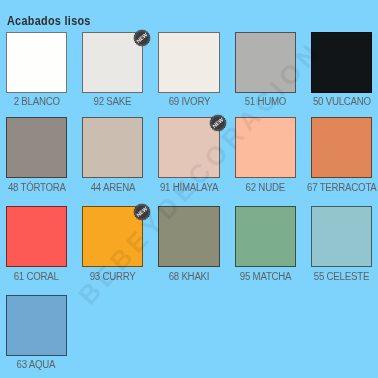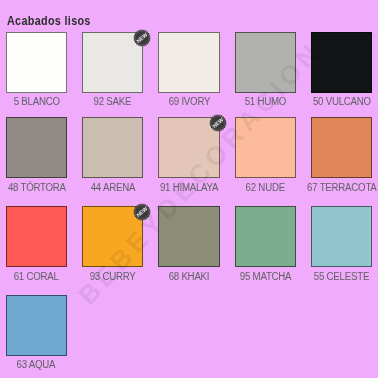--- a/index.html
+++ b/index.html
@@ -1,35 +1,35 @@
 <!DOCTYPE html>
 <html><head>
 <meta charset="utf-8">
 <title>Acabados lisos</title>
 <style>
   html,body{margin:0;padding:0;}
   body{width:378px;height:378px;background:#ffffff;font-family:"Liberation Sans",sans-serif;overflow:hidden;position:relative;}
-  #page{position:absolute;left:0;top:0;width:378px;height:378px;overflow:hidden;background:#f0abfc;}
+  #page{position:absolute;left:0;top:0;width:378px;height:378px;overflow:hidden;background:#7dd3fc;}
   .title{position:absolute;left:6.9px;top:14.5px;font-size:12.3px;font-weight:bold;color:#2e2e2e;letter-spacing:0.35px;line-height:12px;transform:scaleX(0.88);transform-origin:left top;}
   .cell{position:absolute;}
   .sw{position:absolute;left:0;top:0;width:61.2px;height:61px;box-sizing:border-box;border:1px solid #555;}
   .lab{position:absolute;left:-12px;width:85.2px;top:65.4px;text-align:center;font-size:10px;color:#5f6163;letter-spacing:-0.25px;white-space:nowrap;line-height:10px;}
   .lab span{display:inline-block;transform:scaleX(0.97);}
   .badge{position:absolute;width:18px;height:18px;}
   .wm{position:absolute;left:0;top:0;width:378px;height:378px;pointer-events:none;z-index:5;}
 </style>
 </head>
 <body>
 
 <div id="page">
   <div class="title">Acabados lisos</div>
   <div id="grid">
       <div class="cell" style="left: 5.8px; top: 31.7px;">
         <div class="sw" style="background: rgb(254, 254, 252); border-color: rgb(117, 117, 116);"></div>
-        <div class="lab"><span>5 BLANCO</span></div>
+        <div class="lab"><span>2 BLANCO</span></div>
       </div>
       <div class="cell" style="left: 82.1px; top: 31.7px;">
         <div class="sw" style="background: rgb(233, 232, 228); border-color: rgb(107, 107, 105);"></div>
         <div class="lab"><span>92 SAKE</span></div>
         <div class="badge" style="left: 50.6px; top: -3.1px;"><svg viewBox="0 0 34 34" width="18" height="18">
             <polygon points="17.00,0.40 18.75,2.61 20.97,0.88 22.14,3.44 24.71,2.30 25.24,5.07 28.01,4.57 27.85,7.38 30.66,7.57 29.84,10.26 32.52,11.11 31.08,13.53 33.48,15.00 31.50,17.00 33.48,19.00 31.08,20.47 32.52,22.89 29.84,23.74 30.66,26.43 27.85,26.62 28.01,29.43 25.24,28.93 24.71,31.70 22.14,30.56 20.97,33.12 18.75,31.39 17.00,33.60 15.25,31.39 13.03,33.12 11.86,30.56 9.29,31.70 8.76,28.93 5.99,29.43 6.15,26.62 3.34,26.43 4.16,23.74 1.48,22.89 2.92,20.47 0.52,19.00 2.50,17.00 0.52,15.00 2.92,13.53 1.48,11.11 4.16,10.26 3.34,7.57 6.15,7.38 5.99,4.57 8.76,5.07 9.29,2.30 11.86,3.44 13.03,0.88 15.25,2.61" fill="#3b3b3d"></polygon>
             <circle cx="17" cy="17" r="13.3" fill="none" stroke="#757578" stroke-width="0.9"></circle>
             <text x="17" y="20.3" text-anchor="middle" font-family="Liberation Sans, sans-serif" font-size="10.0" font-weight="bold" fill="#efefef" transform="rotate(-40 17 17)">NEW</text>
           </svg></div>
       </div>

